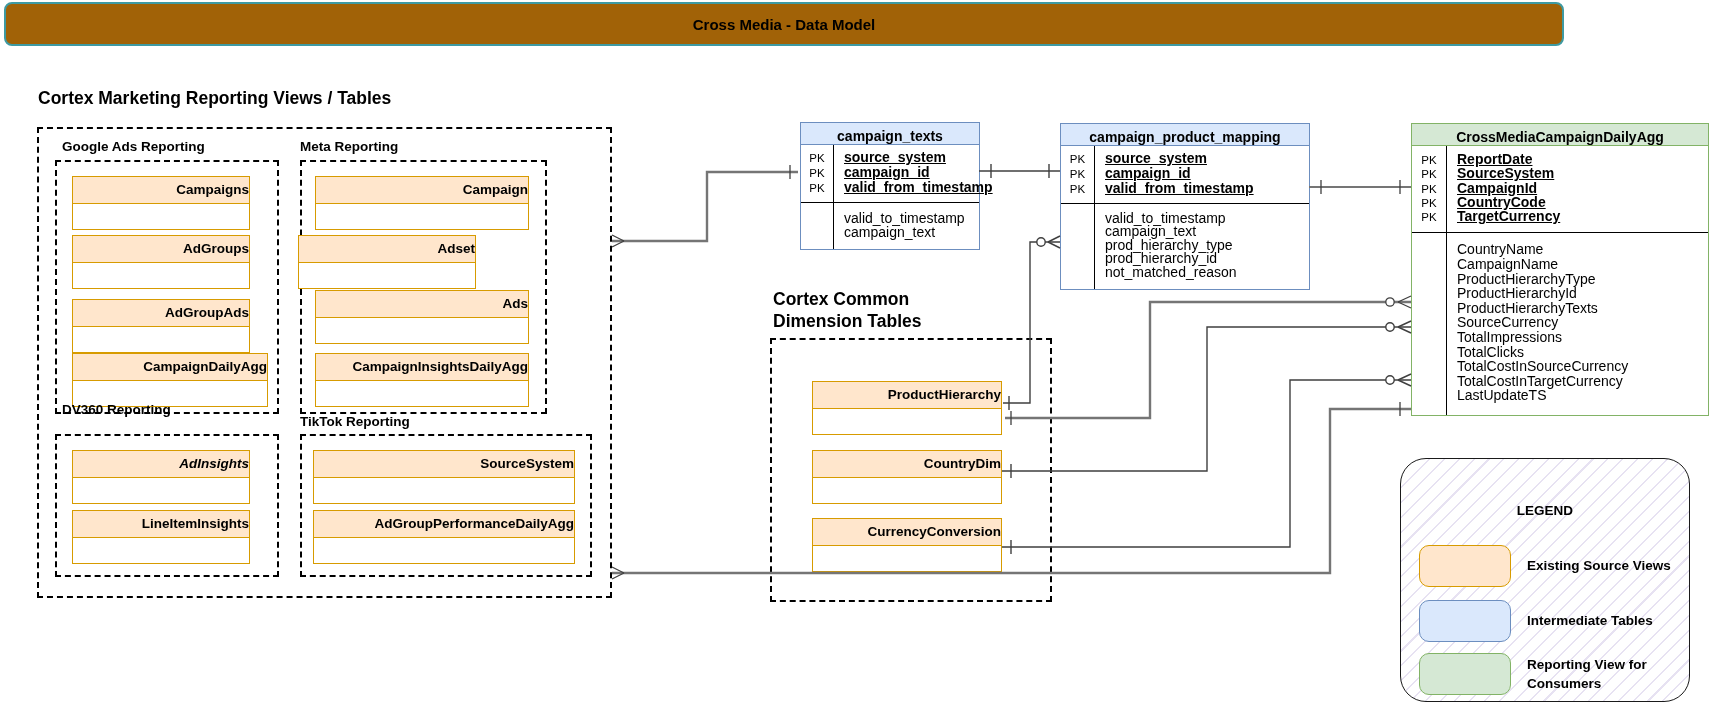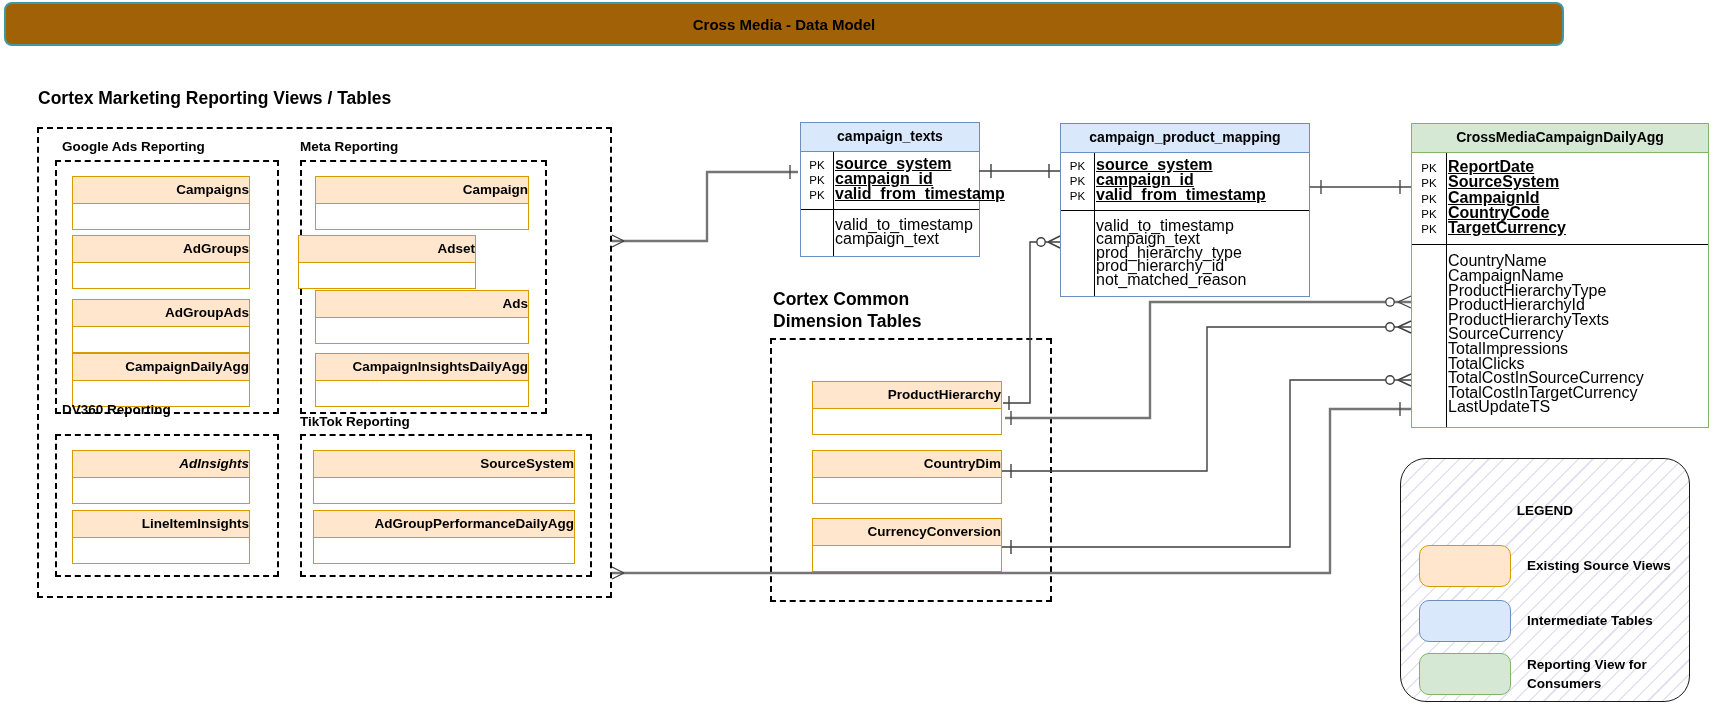--- a/index.html
+++ b/index.html
@@ -18,27 +18,27 @@
   .dashbox{position:absolute;border:2px dashed #000;}
   .grouplabel{position:absolute;font-weight:bold;font-size:13.5px;white-space:nowrap;}
   .entity{position:absolute;}
   .entity .hd{
     background:#ffe6cc;border:1px solid #d79b00;height:26px;line-height:26px;
     font-weight:bold;font-size:13.5px;text-align:right;overflow:hidden;white-space:nowrap;
   }
   .entity .bd{background:#fff;border:1px solid #d79b00;border-top:none;height:25px;}
   .er{position:absolute;background:#fff;font-size:12px;}
   .er .er-head{
-    font-weight:bold;font-size:14px;text-align:center;padding:5px 0 7px;
+    font-weight:bold;font-size:14px;text-align:center;padding:5px 0 0;
   }
   .er .er-rows{position:relative;}
   .er .pksep{position:absolute;top:0;bottom:0;width:0;border-left:1px solid #000;}
   .er .row{display:flex;align-items:baseline;}
   .er .pk{flex:0 0 33px;text-align:center;font-size:11.5px;}
-  .er .nm{padding-left:2px;font-size:16px;}
+  .er .nm{padding-left:11px;font-size:14px;}
   .er .sec-pk{padding:5px 0 7px;}
   .er .sec-pk .nm{font-weight:bold;text-decoration:underline;}
   .er .sec-attr{border-top:1px solid #000;padding:8px 0 10px;}
   .t-texts{left:800px;top:122px;width:178px;border:1px solid #6c8ebf;}
   .t-texts .er-head{background:#dae8fc;border-bottom:1px solid #6c8ebf;}
   .t-texts .row{line-height:14px;}
   .t-texts .pksep{left:32px;}
   .t-texts .pk{flex-basis:32px;}
   .t-map{left:1060px;top:123px;width:248px;border:1px solid #6c8ebf;}
   .t-map .er-head{background:#dae8fc;border-bottom:1px solid #6c8ebf;}
@@ -83,21 +83,21 @@
   <div class="bd"></div>
 </div>
 <div class="entity" style="left:72px;top:235px;width:178px;">
   <div class="hd">AdGroups</div>
   <div class="bd"></div>
 </div>
 <div class="entity" style="left:72px;top:299px;width:178px;">
   <div class="hd">AdGroupAds</div>
   <div class="bd"></div>
 </div>
-<div class="entity" style="left:72px;top:353px;width:178px;">
+<div class="entity" style="left:72px;top:353px;width:196px;">
   <div class="hd">CampaignDailyAgg</div>
   <div class="bd"></div>
 </div>
 
 <div class="grouplabel" style="left:300px;top:139px;">Meta Reporting</div>
 <div class="dashbox" style="left:300px;top:160px;width:243px;height:250px;"></div>
 <div class="entity" style="left:315px;top:176px;width:214px;">
   <div class="hd">Campaign</div>
   <div class="bd"></div>
 </div>

